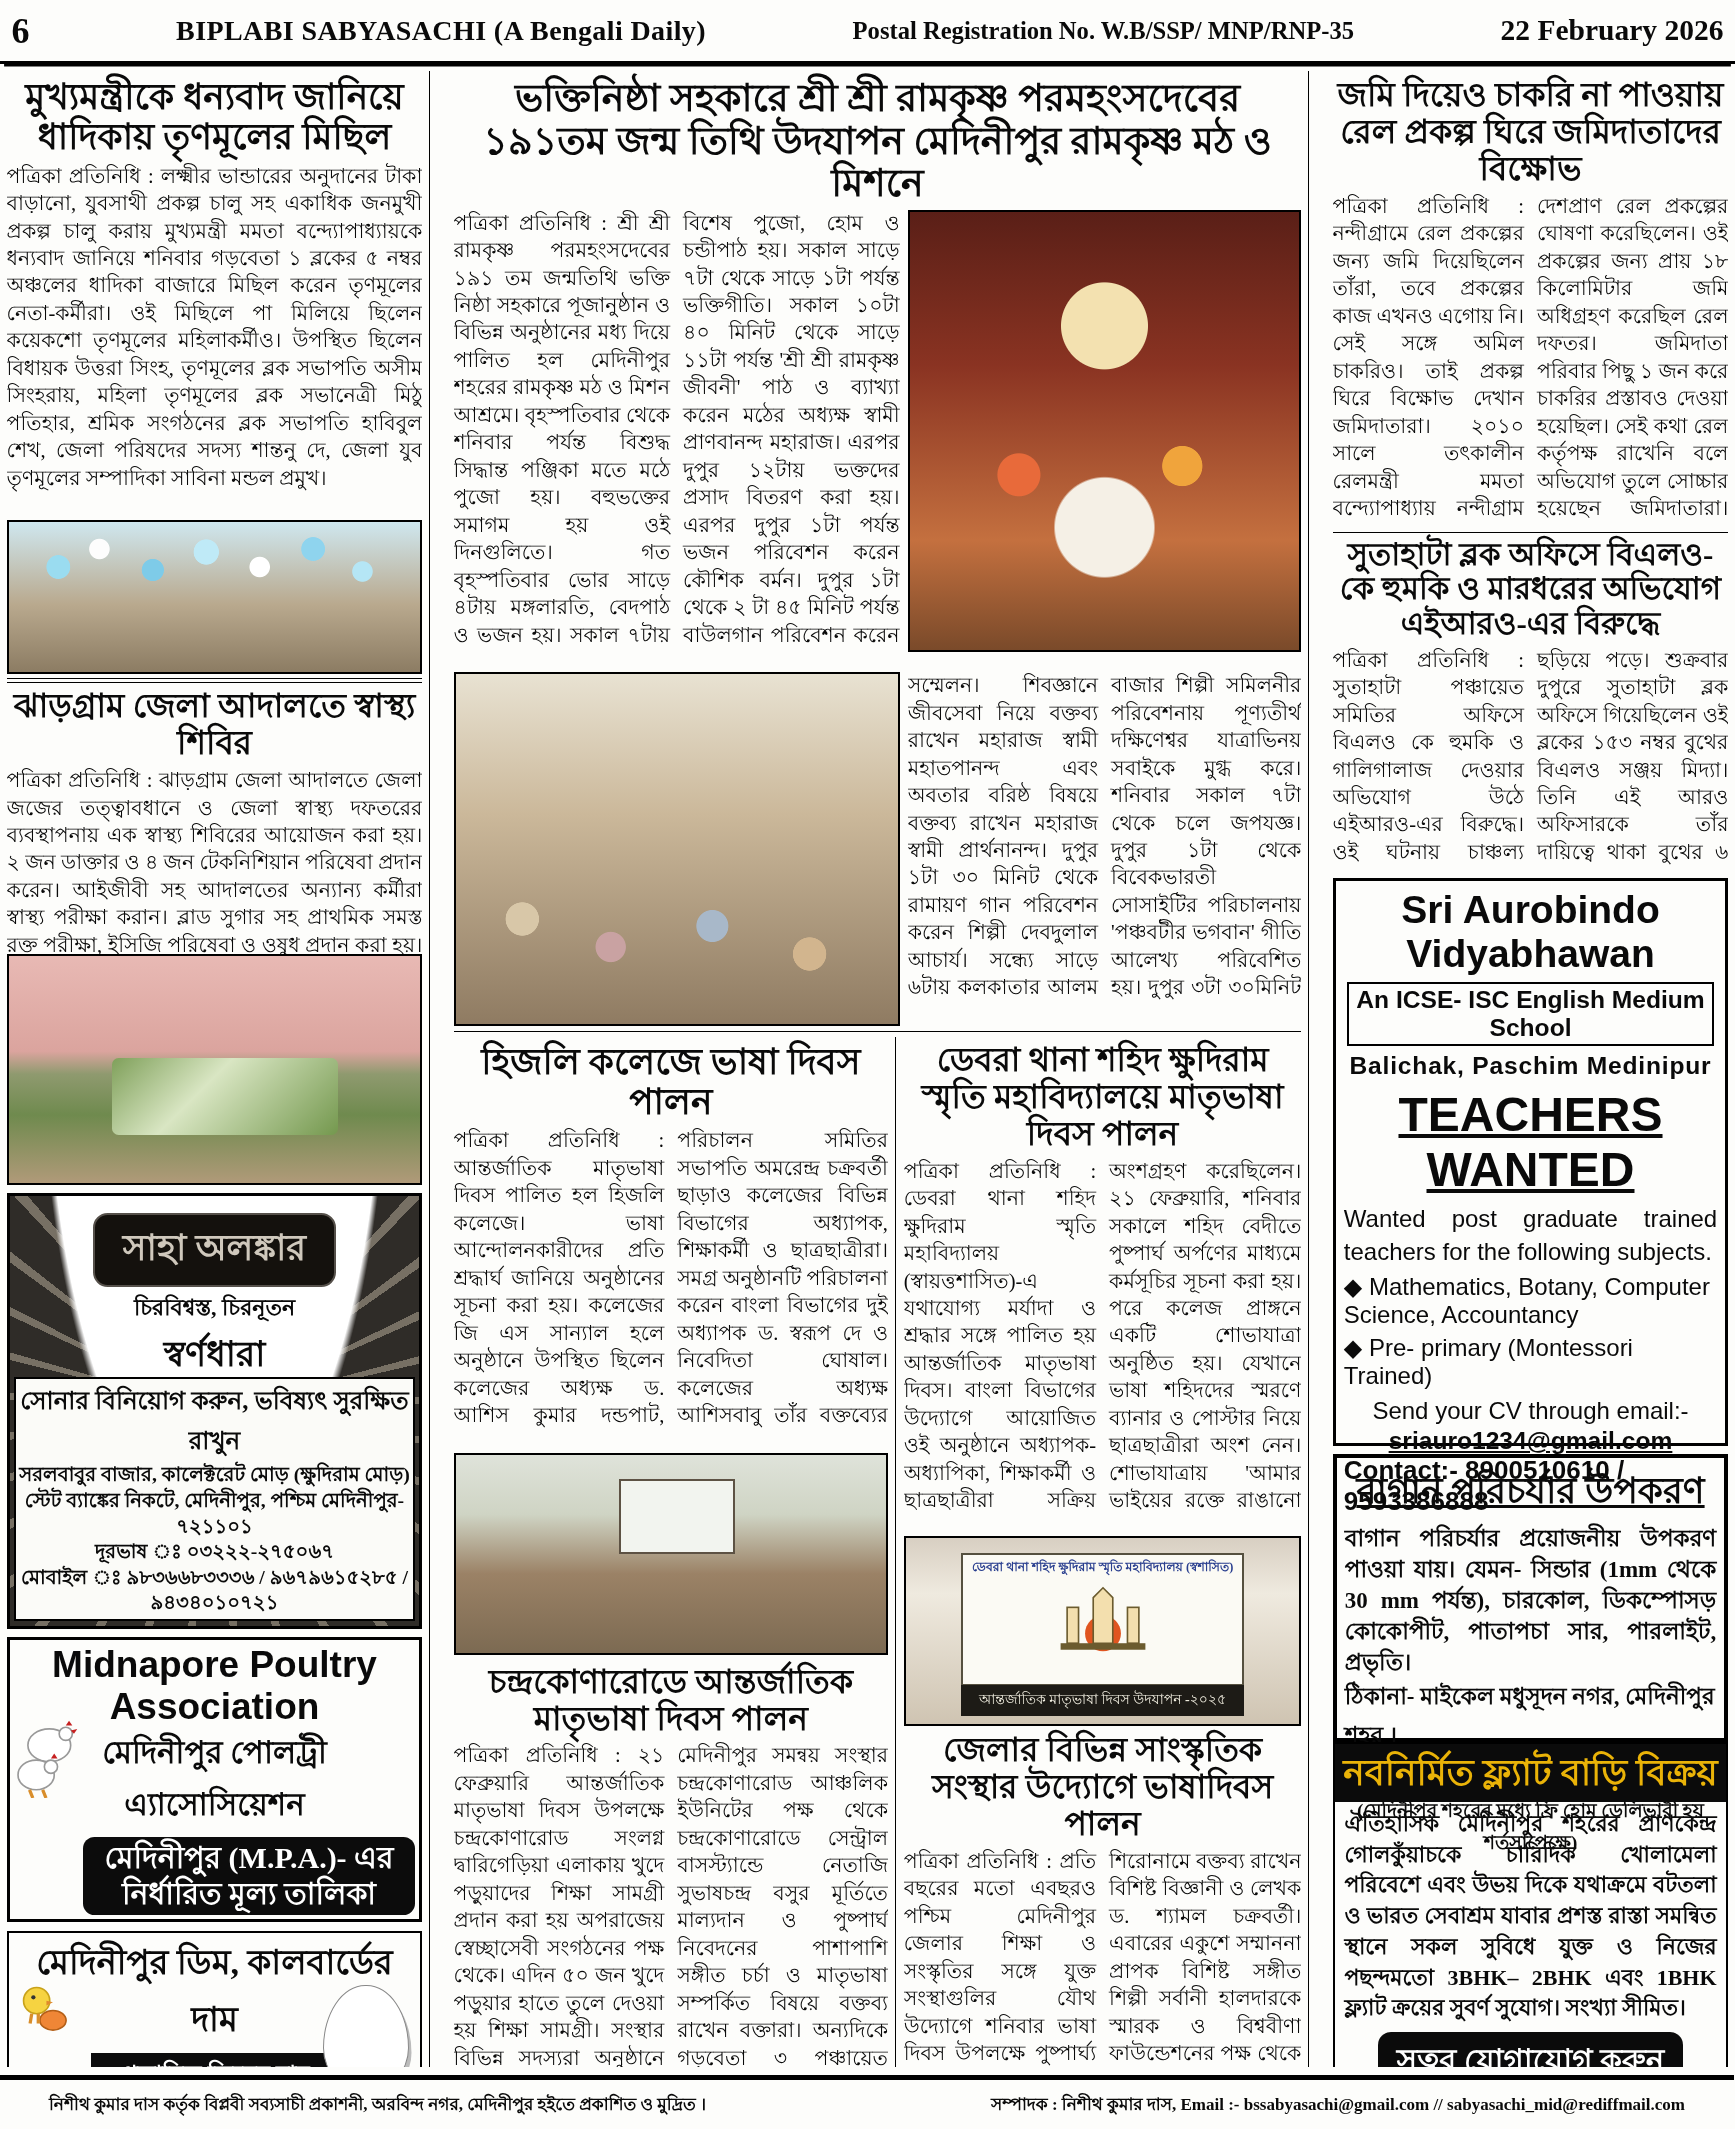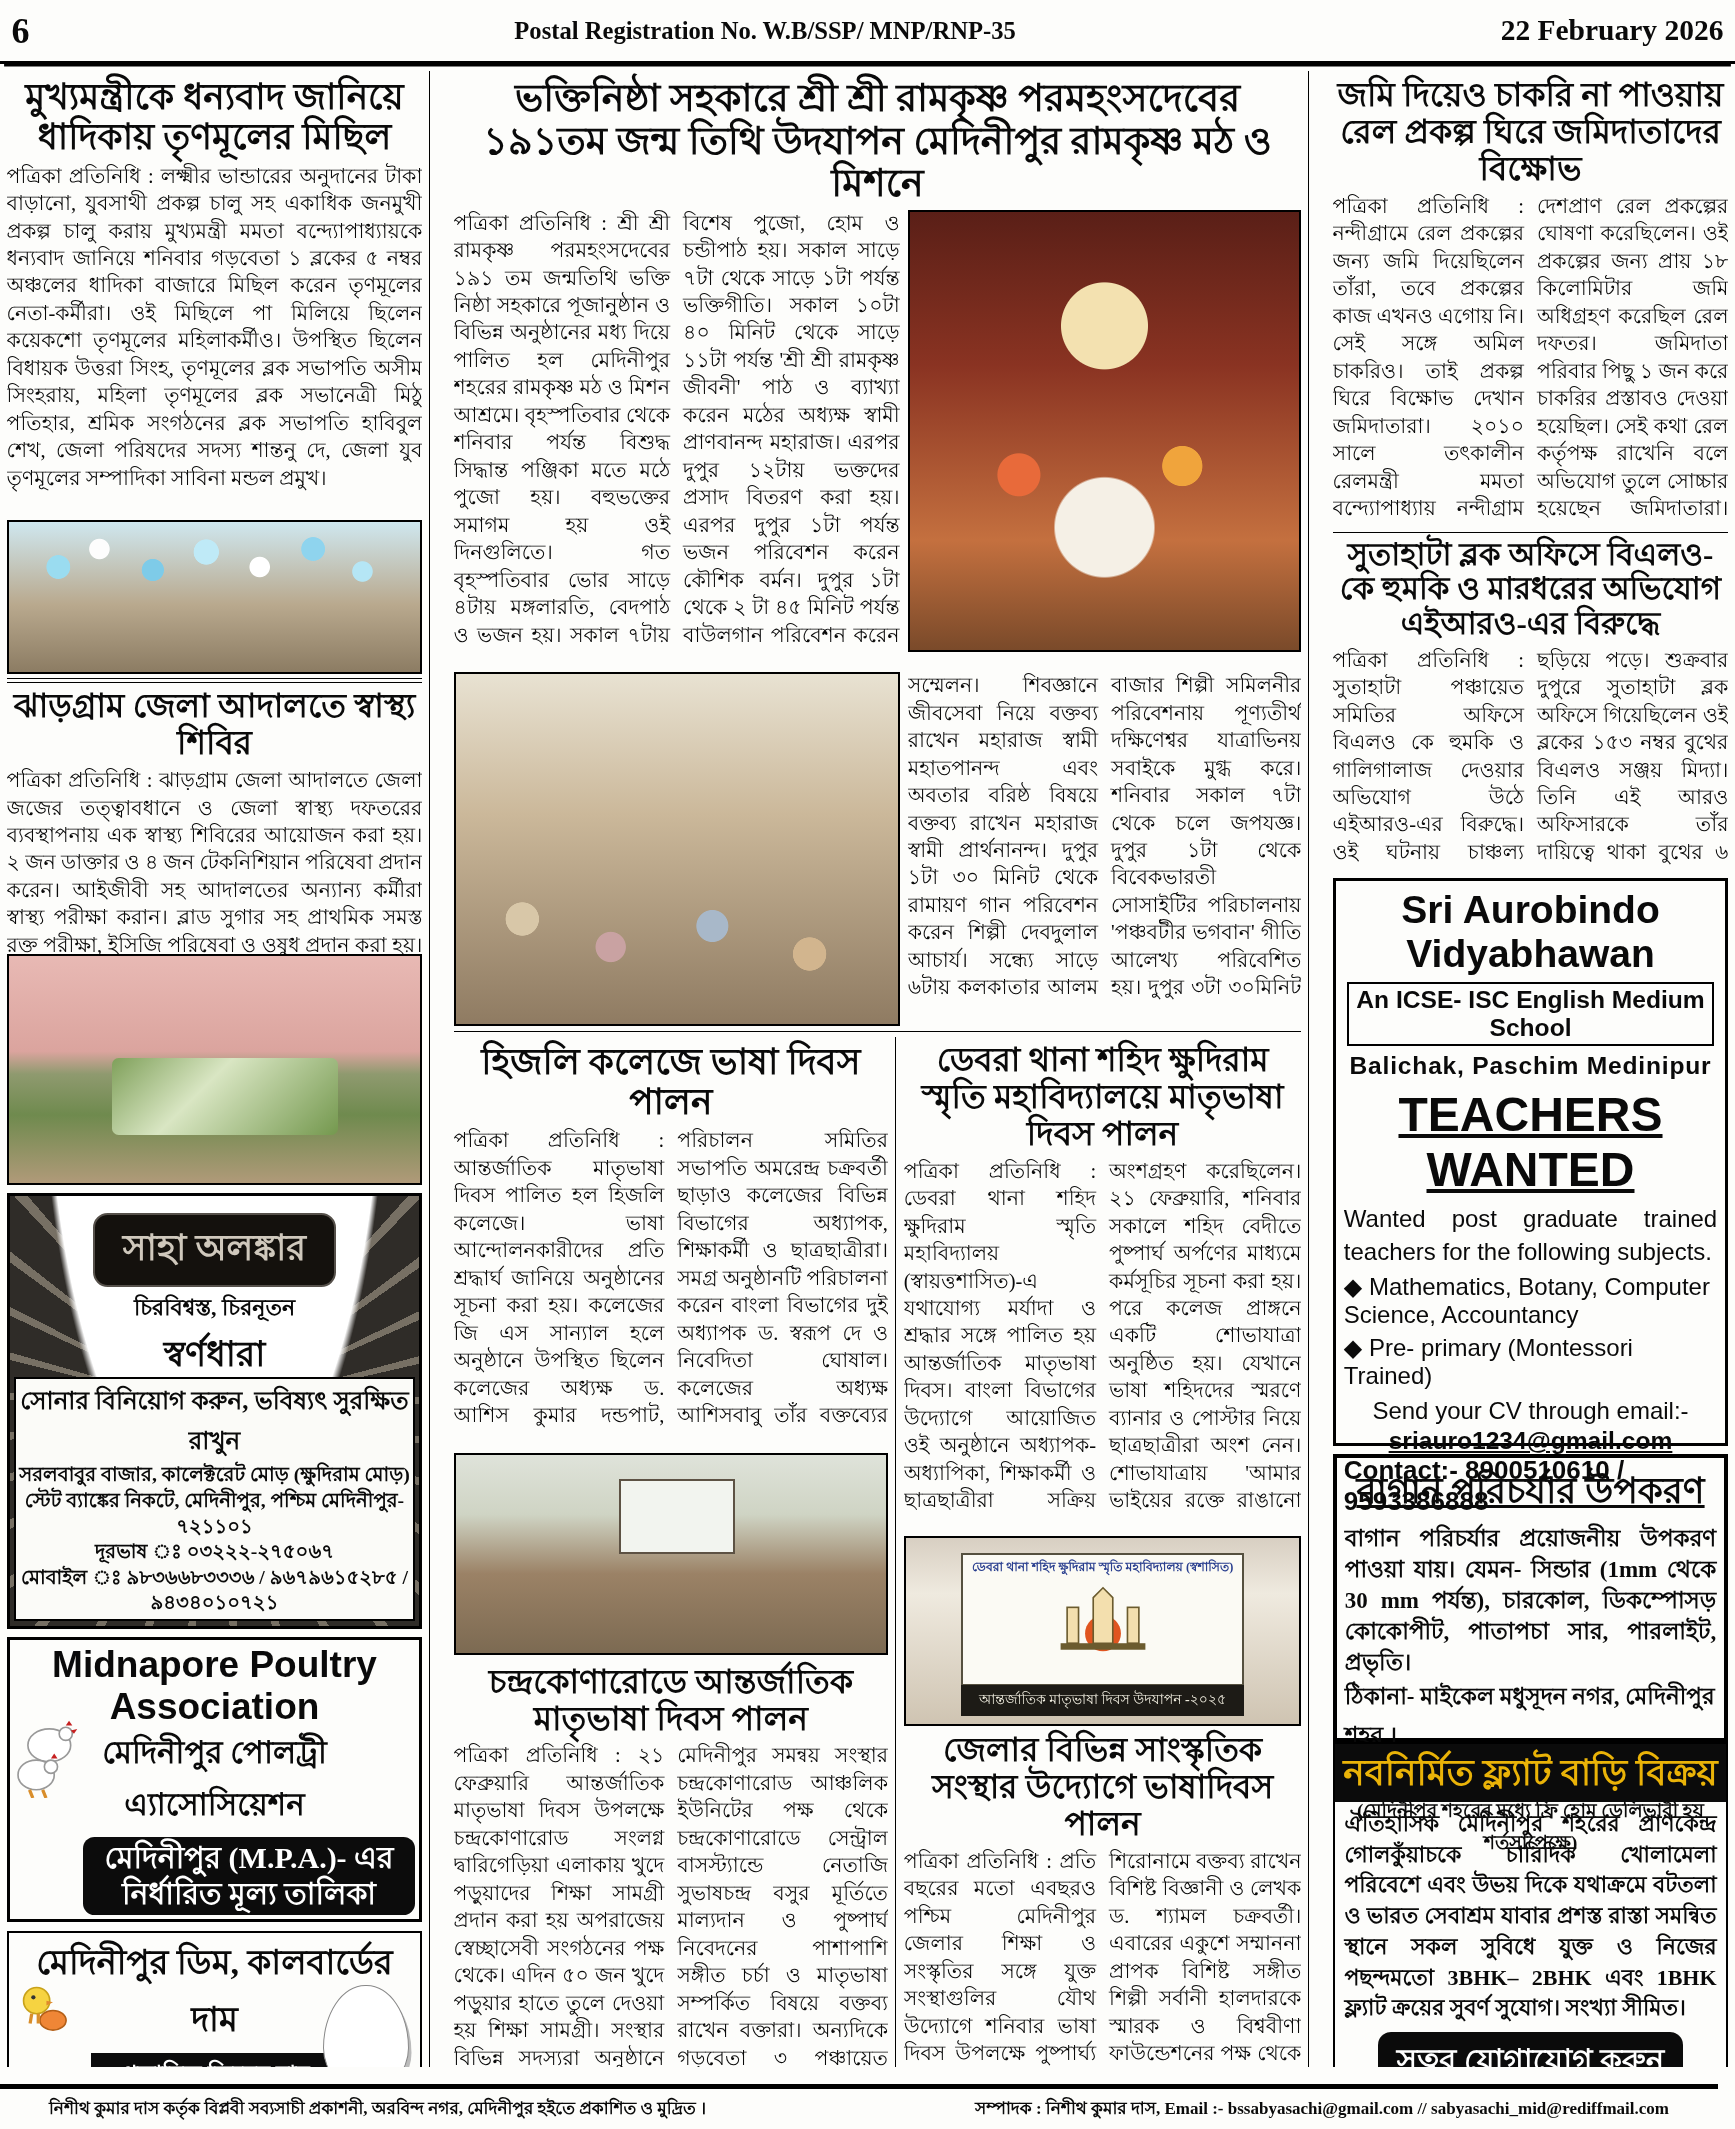--- a/index.html
+++ b/index.html
@@ -111,33 +111,34 @@
   .garden-note{font-size:19px;font-weight:bold;text-align:center;}
   
   .flat{border:2.5px solid #000;height:428px;position:relative;}
   .flat-head{background:#0b0b0b;color:#eab308;font-size:36px;font-weight:bold;text-align:center;
      padding:8.2px 3.3px;line-height:1.15;}
   .flat-body{font-size:22px;font-weight:bold;line-height:1.4;text-align:justify;padding:6.6px 9.8px;}
   .flat-cta{background:#0b0b0b;color:#fff;border-radius:13px;font-size:31px;font-weight:bold;
      text-align:center;width:78%;margin:1.6px auto;padding:3.3px 0;}
   .flat-phones{font-size:37px;font-weight:bold;text-align:center;letter-spacing:0.8px;}
   
-  .pfooter{position:absolute;left:0;right:17px;bottom:0;height:45px;border-top:5.7px solid #000;
+  .pfooter{position:absolute;left:0;right:1px;bottom:0;height:54px;border-top:5.7px solid #000;
      display:flex;justify-content:space-between;align-items:center;padding:0 49px;font-size:17px;font-weight:bold;}
   .sub-cols{display:flex;}
   .sub-l{width:442px;padding-right:6.6px;border-right:1.6px solid #000;}
   .sub-r{flex:1;padding-left:8.2px;}
 </style>
 </head>
 <body>
 
 <div class="page">
 
   <div class="masthead">
     <div class="m-page">6</div>
+    <div class="m-title">BIPLABI SABYASACHI (A Bengali Daily)</div>
     <div class="m-postal">Postal Registration No. W.B/SSP/ MNP/RNP-35</div>
     <div class="m-date">22 February 2026</div>
   </div>
 
   <div class="content">
 
     <div class="col col-left">
       <div class="hl hl-44">মুখ্যমন্ত্রীকে ধন্যবাদ জানিয়ে ধাদিকায় তৃণমূলের মিছিল</div>
       <div class="body-txt" style="height:357px;">পত্রিকা প্রতিনিধি : লক্ষ্মীর ভান্ডারের অনুদানের টাকা বাড়ানো, যুবসাথী প্রকল্প চালু সহ একাধিক জনমুখী প্রকল্প চালু করায় মুখ্যমন্ত্রী মমতা বন্দ্যোপাধ্যায়কে ধন্যবাদ জানিয়ে শনিবার গড়বেতা ১ ব্লকের ৫ নম্বর অঞ্চলের ধাদিকা বাজারে মিছিল করেন তৃণমূলের নেতা-কর্মীরা। ওই মিছিলে পা মিলিয়ে ছিলেন কয়েকশো তৃণমূলের মহিলাকর্মীও। উপস্থিত ছিলেন বিধায়ক উত্তরা সিংহ, তৃণমূলের ব্লক সভাপতি অসীম সিংহরায়, মহিলা তৃণমূলের ব্লক সভানেত্রী মিঠু পতিহার, শ্রমিক সংগঠনের ব্লক সভাপতি হাবিবুল শেখ, জেলা পরিষদের সদস্য শান্তনু দে, জেলা যুব তৃণমূলের সম্পাদিকা সাবিনা মন্ডল প্রমুখ।</div>
       <div class="photo ph-procession"></div>

